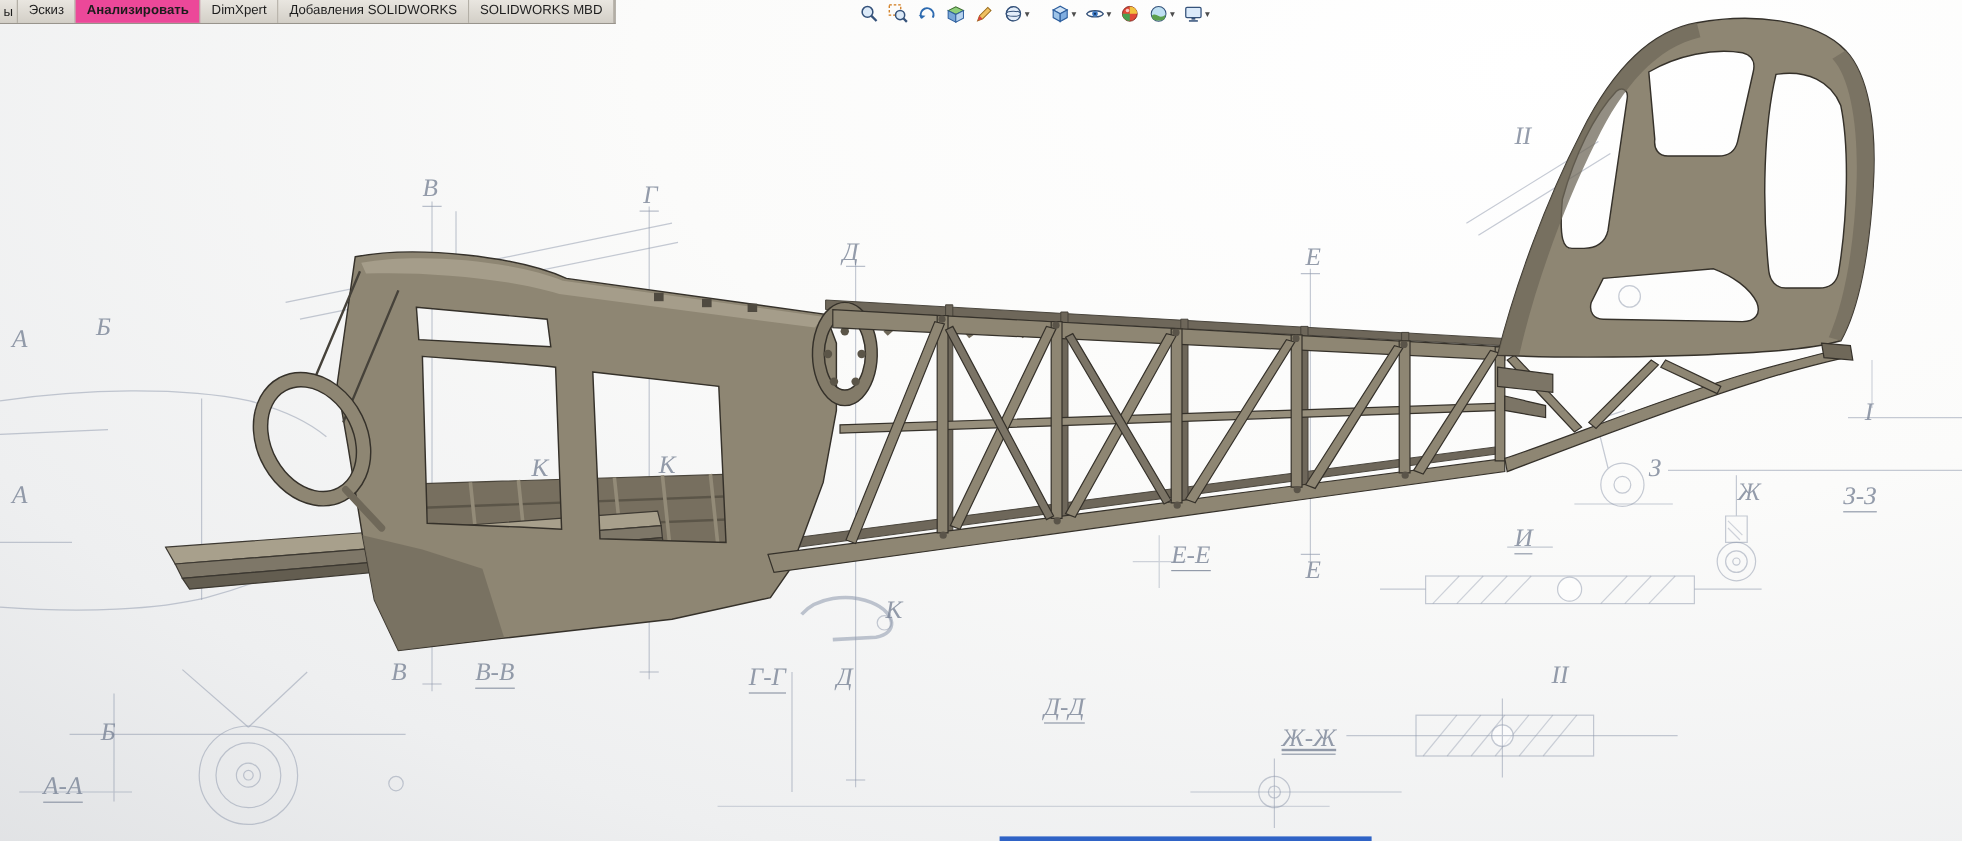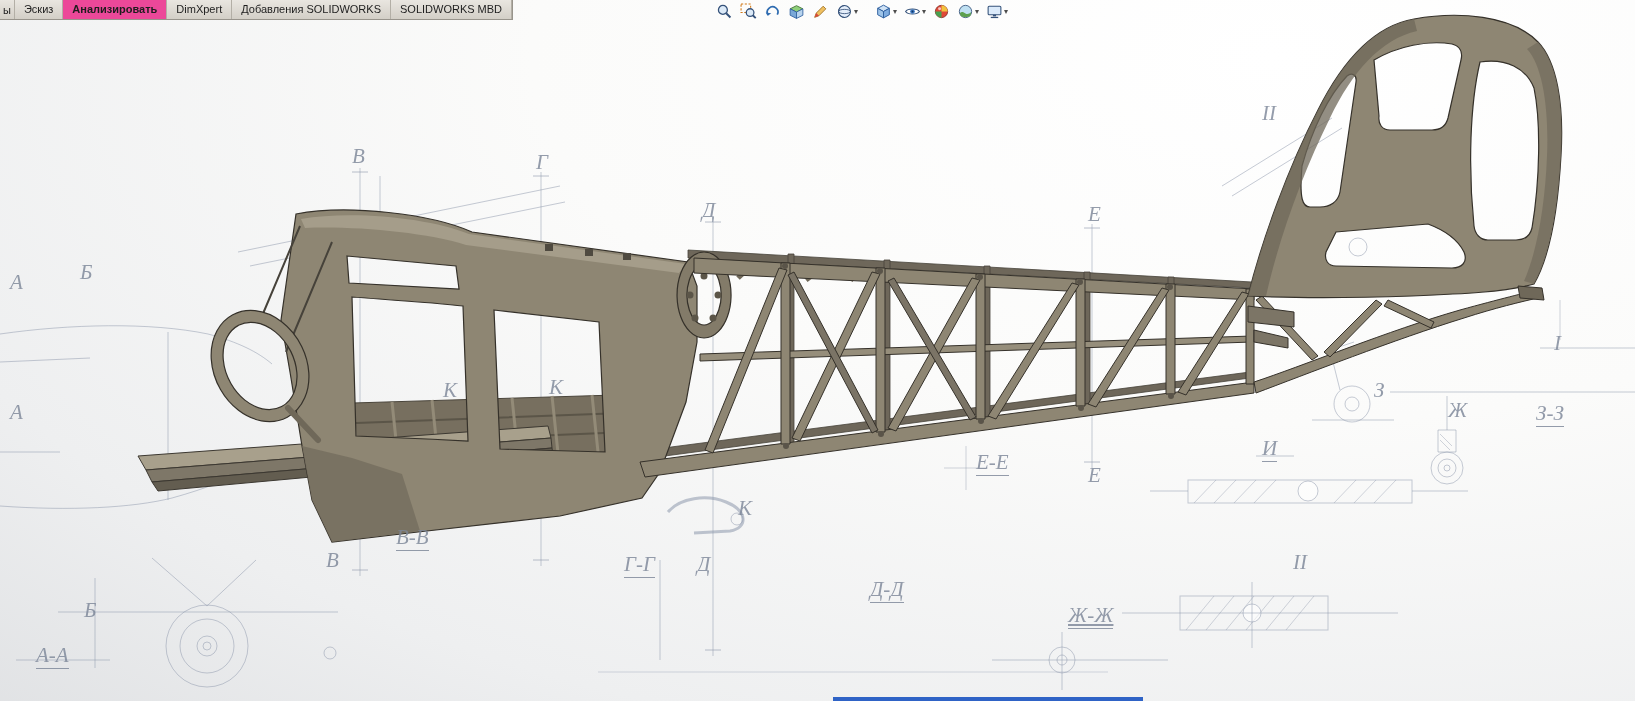--- a/index.html
+++ b/index.html
@@ -243,21 +243,21 @@
       <div class="draw-label" style="left: 549px; top: 377px;">К</div>
       <div class="draw-label" style="left: 10px; top: 402px;">А</div>
       <div class="draw-label" style="left: 1374px; top: 380px;">З</div>
       <div class="draw-label" style="left: 1448px; top: 400px;">Ж</div>
       <div class="draw-label underlined" style="left: 1536px; top: 390px; margin-top: 13px;">З-З</div>
       <div class="draw-label" style="left: 1554px; top: 333px;">I</div>
       <div class="draw-label underlined" style="left: 1262px; top: 438px;">И</div>
       <div class="draw-label underlined" style="left: 976px; top: 452px;">Е-Е</div>
       <div class="draw-label" style="left: 1088px; top: 465px;">Е</div>
       <div class="draw-label" style="left: 326px; top: 550px;">В</div>
-      <div class="draw-label underlined" style="left: 396px; top: 527px;">В-В</div>
+      <div class="draw-label underlined" style="left: 396px; top: 550px;">В-В</div>
       <div class="draw-label underlined" style="left: 624px; top: 554px;">Г-Г</div>
       <div class="draw-label" style="left: 697px; top: 554px;">Д</div>
       <div class="draw-label" style="left: 738px; top: 498px;">К</div>
       <div class="draw-label underlined" style="left: 870px; top: 579px;">Д-Д</div>
       <div class="draw-label underlined" style="left: 1068px; top: 605px; text-decoration: underline;">Ж-Ж</div>
       <div class="draw-label" style="left: 84px; top: 600px;">Б</div>
       <div class="draw-label underlined" style="left: 36px; top: 645px;">А-А</div>
       <div class="draw-label" style="left: 1293px; top: 552px;">II</div>
     </div>
 </div>

